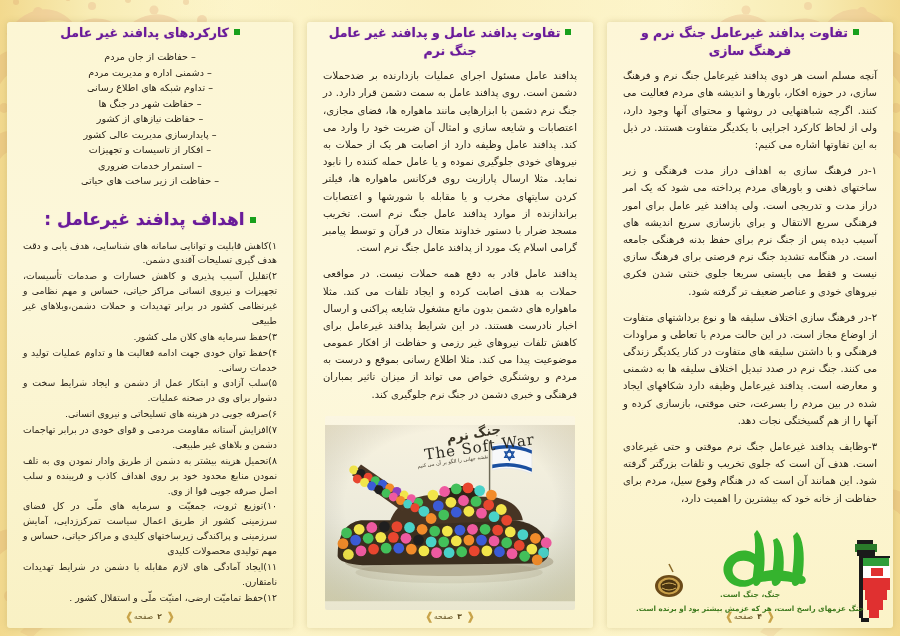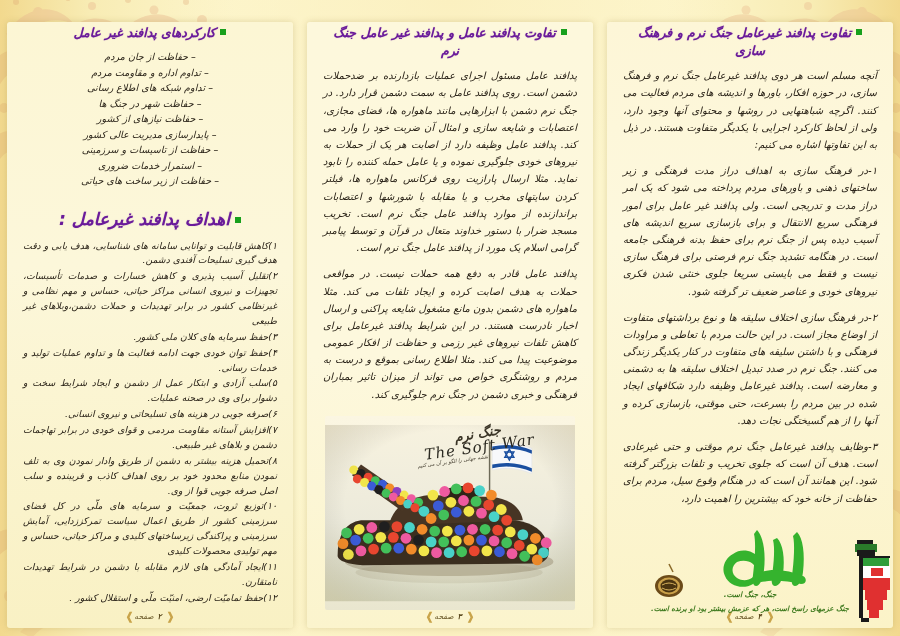--- a/index.html
+++ b/index.html
@@ -165,21 +165,21 @@
     position:absolute;left:0;right:0;top:68px;
     text-align:center;font-size:7.4px;color:#3f7a1f;font-weight:bold;
     direction:rtl;
   }
   .slogan2{
     position:absolute;left:0;right:0;top:82px;
     text-align:center;font-size:7.2px;color:#3f7a1f;font-weight:bold;
     direction:rtl;
   }
 
-  .scroll-inner{overflow:hidden;font-style:italic;}
+  .scroll-inner{overflow:hidden;}
 </style>
 </head>
 <body>
 
 <div id="page">
 
   <div class="floral" style="top:-6px;left:-4px;width:230px;height:70px;">
     <svg viewBox="0 0 230 70" xmlns="http://www.w3.org/2000/svg">
       <g fill="#e9b98f" opacity="0.75">
         <path d="M10 40 C30 10, 60 8, 78 30 C60 22, 36 26, 22 48 Z"></path>
@@ -477,26 +477,26 @@
     </section>
 
     <section class="panel right">
       <div class="sheet"></div>
       <div class="inner scroll-inner">
         <h2 class="head">
           <span class="bullet-sq"></span><span>کارکردهای پدافند غیر عامل</span>
         </h2>
         <ul class="dashlist">
           <li>– <span>حفاظت از جان مردم</span></li>
-          <li>– <span>تداوم اداره و مقاومت مردم</span></li>
+          <li>– <span>دشمنی اداره و مدیریت مردم</span></li>
           <li>– <span>تداوم شبکه های اطلاع رسانی</span></li>
           <li>– <span>حفاظت شهر در جنگ ها</span></li>
           <li>– <span>حفاظت نیازهای از کشور</span></li>
           <li>– <span>پایدارسازی مدیریت عالی کشور</span></li>
-          <li>– <span>حفاظت از تاسیسات و سرزمینی</span></li>
+          <li>– <span>افکار از تاسیسات و تجهیزات</span></li>
           <li>– <span>استمرار خدمات ضروری</span></li>
           <li>– <span>حفاظت از زیر ساخت های حیاتی</span></li>
         </ul>
 
         <h2 class="head small" style="margin-top:14px;">
           <span class="bullet-sq"></span><span>اهداف پدافند غیرعامل :</span>
         </h2>
         <ol class="numlist">
           <li>۱)کاهش قابلیت و توانایی سامانه های شناسایی، هدف یابی و دقت هدف گیری تسلیحات آفندی دشمن.</li>
           <li>۲)تقلیل آسیب پذیری و کاهش خسارات و صدمات تأسیسات، تجهیزات و نیروی انسانی مراکز حیاتی، حساس و مهم نظامی و غیرنظامی کشور در برابر تهدیدات و حملات دشمن،وبلاهای غیر طبیعی</li>

